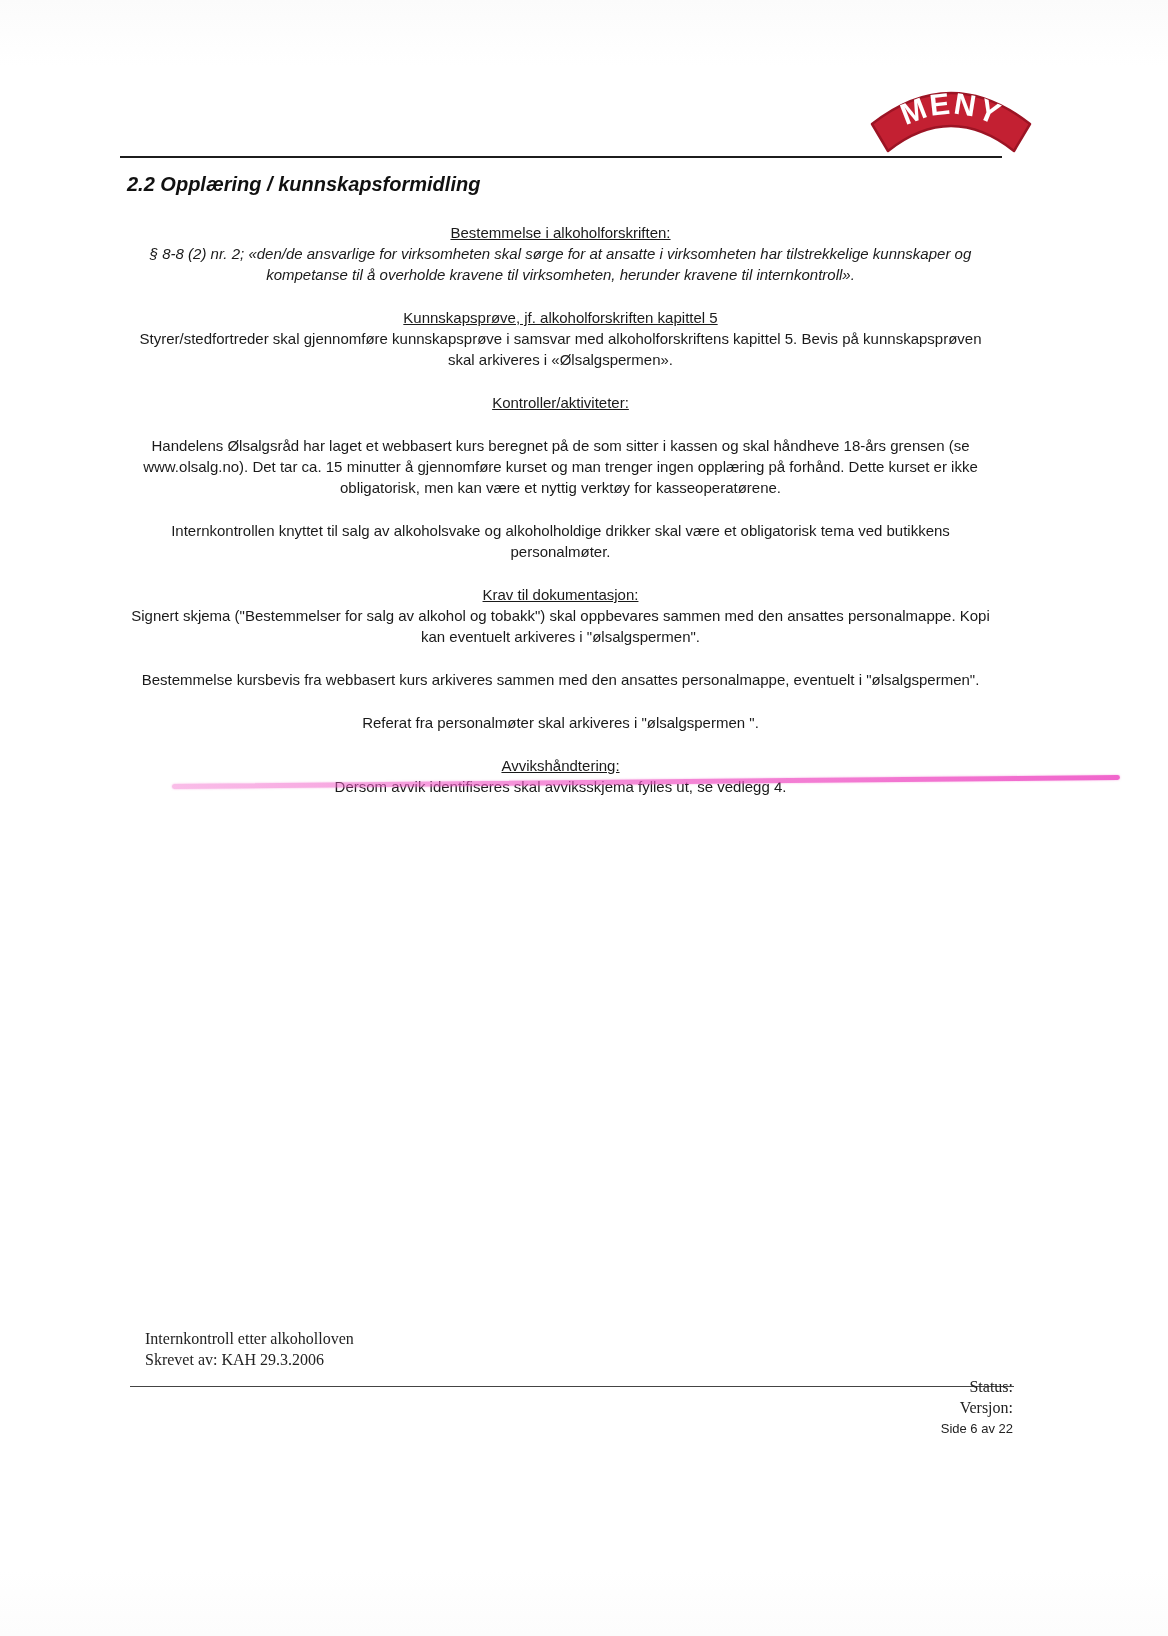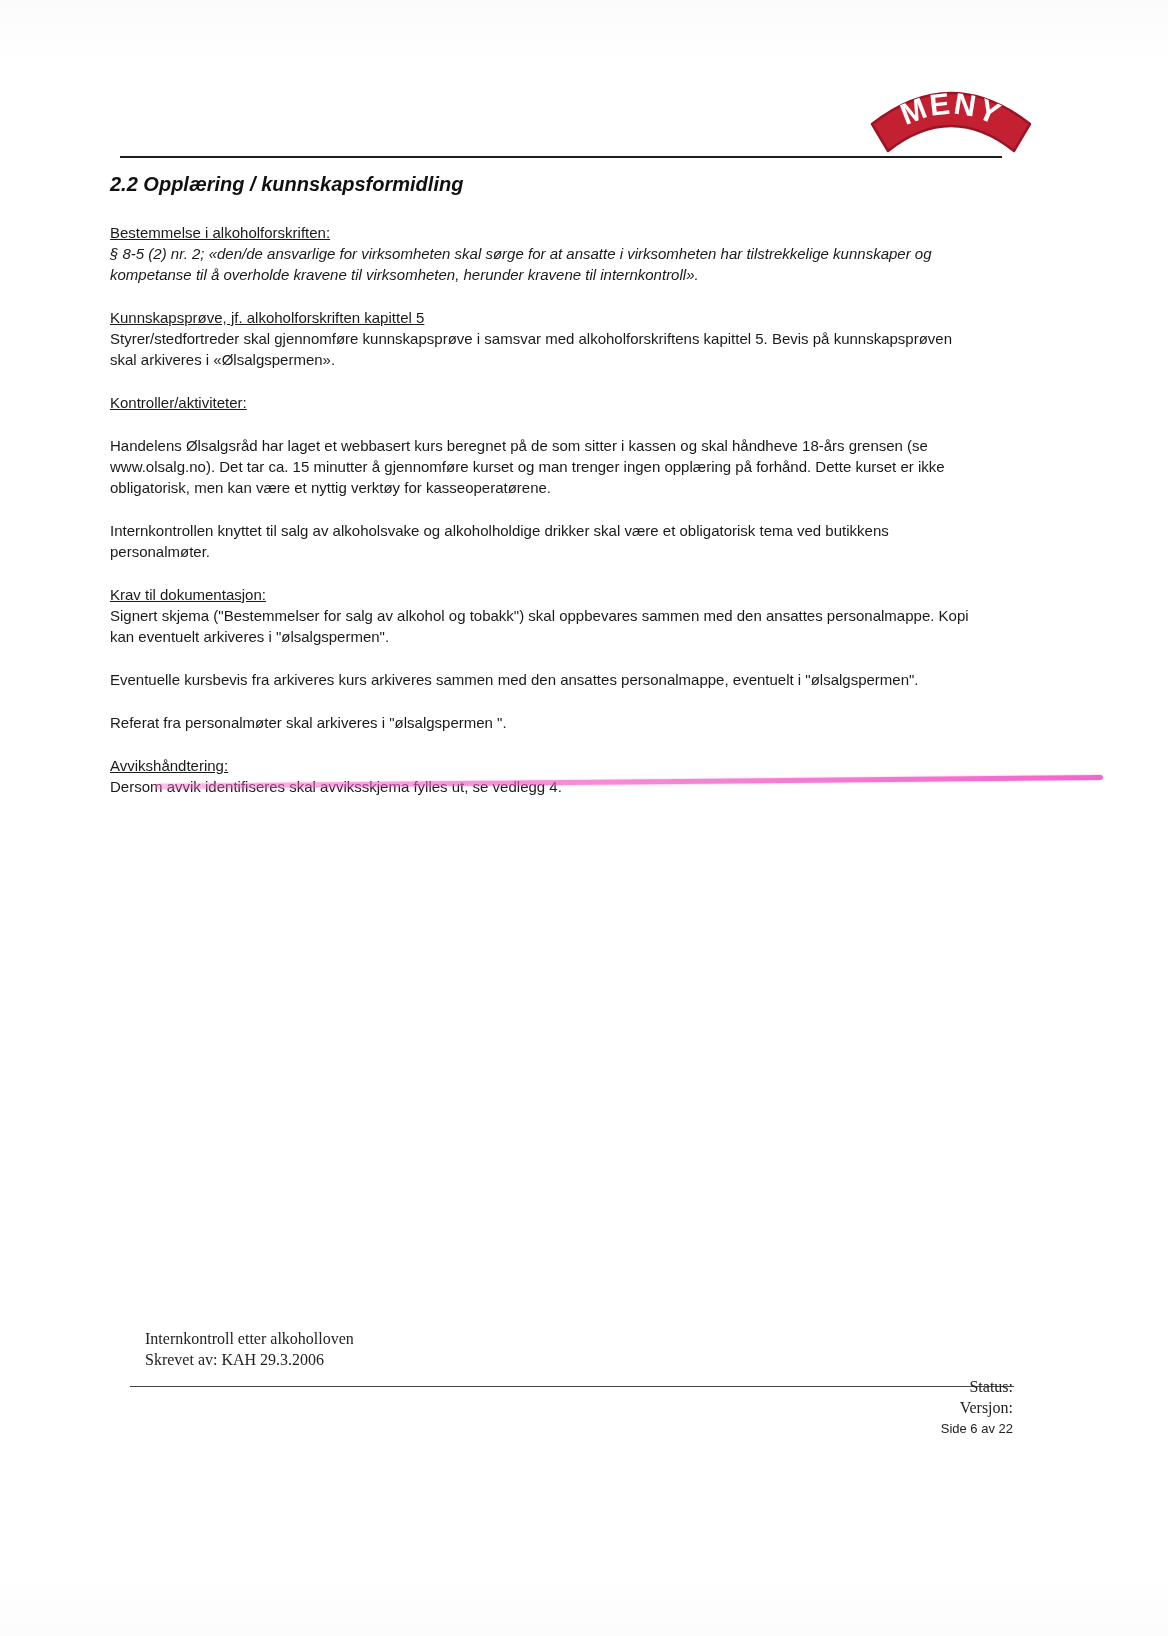--- a/index.html
+++ b/index.html
@@ -28,35 +28,36 @@
     position: absolute;
     top: 156px;
     left: 120px;
     width: 882px;
     height: 2px;
     background: #1c1c1c;
   }
   .content {
     position: absolute;
     top: 168px;
-    left: 110px;
+    left: 127px;
     width: 876px;
     font-size: 15px;
     line-height: 21px;
   }
   .doc-title {
     font-size: 20px;
     line-height: 24px;
     font-weight: bold;
     font-style: italic;
     margin: 4px 0 26px 0;
     color: #111;
   }
   .block {
     margin: 0 9px 22px 0;
+    text-align: center;
   }
   .block-heading {
     text-decoration: underline;
     margin: 0;
   }
   .para {
     margin: 0;
   }
   .italic {
     font-style: italic;
@@ -126,21 +127,21 @@
   </div>
 
   <div class="top-rule"></div>
 
   <div class="content">
 
     <h1 class="doc-title">2.2 Opplæring / kunnskapsformidling</h1>
 
     <section class="block">
       <div class="block-heading">Bestemmelse i alkoholforskriften:</div>
-      <p class="para italic">§ 8-5 (2) nr. 2; «den/de ansvarlige for virksomheten skal sørge for at ansatte i virksomheten har tilstrekkelige kunnskaper og kompetanse til å overholde kravene til virksomheten, herunder kravene til internkontroll».</p>
+      <p class="para italic">§ 8-8 (2) nr. 2; «den/de ansvarlige for virksomheten skal sørge for at ansatte i virksomheten har tilstrekkelige kunnskaper og kompetanse til å overholde kravene til virksomheten, herunder kravene til internkontroll».</p>
     </section>
 
     <section class="block">
       <div class="block-heading">Kunnskapsprøve, jf. alkoholforskriften kapittel 5</div>
       <p class="para">Styrer/stedfortreder skal gjennomføre kunnskapsprøve i samsvar med alkoholforskriftens kapittel 5. Bevis på kunnskapsprøven skal arkiveres i «Ølsalgspermen».</p>
     </section>
 
     <section class="block">
       <div class="block-heading">Kontroller/aktiviteter:</div>
     </section>
@@ -152,21 +153,21 @@
     <section class="block">
       <p class="para">Internkontrollen knyttet til salg av alkoholsvake og alkoholholdige drikker skal være et obligatorisk tema ved butikkens personalmøter.</p>
     </section>
 
     <section class="block">
       <div class="block-heading">Krav til dokumentasjon:</div>
       <p class="para">Signert skjema ("Bestemmelser for salg av alkohol og tobakk") skal oppbevares sammen med den ansattes personalmappe. Kopi kan eventuelt arkiveres i "ølsalgspermen".</p>
     </section>
 
     <section class="block">
-      <p class="para">Eventuelle kursbevis fra arkiveres kurs arkiveres sammen med den ansattes personalmappe, eventuelt i "ølsalgspermen".</p>
+      <p class="para">Bestemmelse kursbevis fra webbasert kurs arkiveres sammen med den ansattes personalmappe, eventuelt i "ølsalgspermen".</p>
     </section>
 
     <section class="block">
       <p class="para">Referat fra personalmøter skal arkiveres i "ølsalgspermen ".</p>
     </section>
 
     <section class="block rel">
       <div class="block-heading">Avvikshåndtering:</div>
       <p class="para">Dersom avvik identifiseres skal avviksskjema fylles ut, se vedlegg 4.</p>
       <div class="highlighter-mark"></div>

